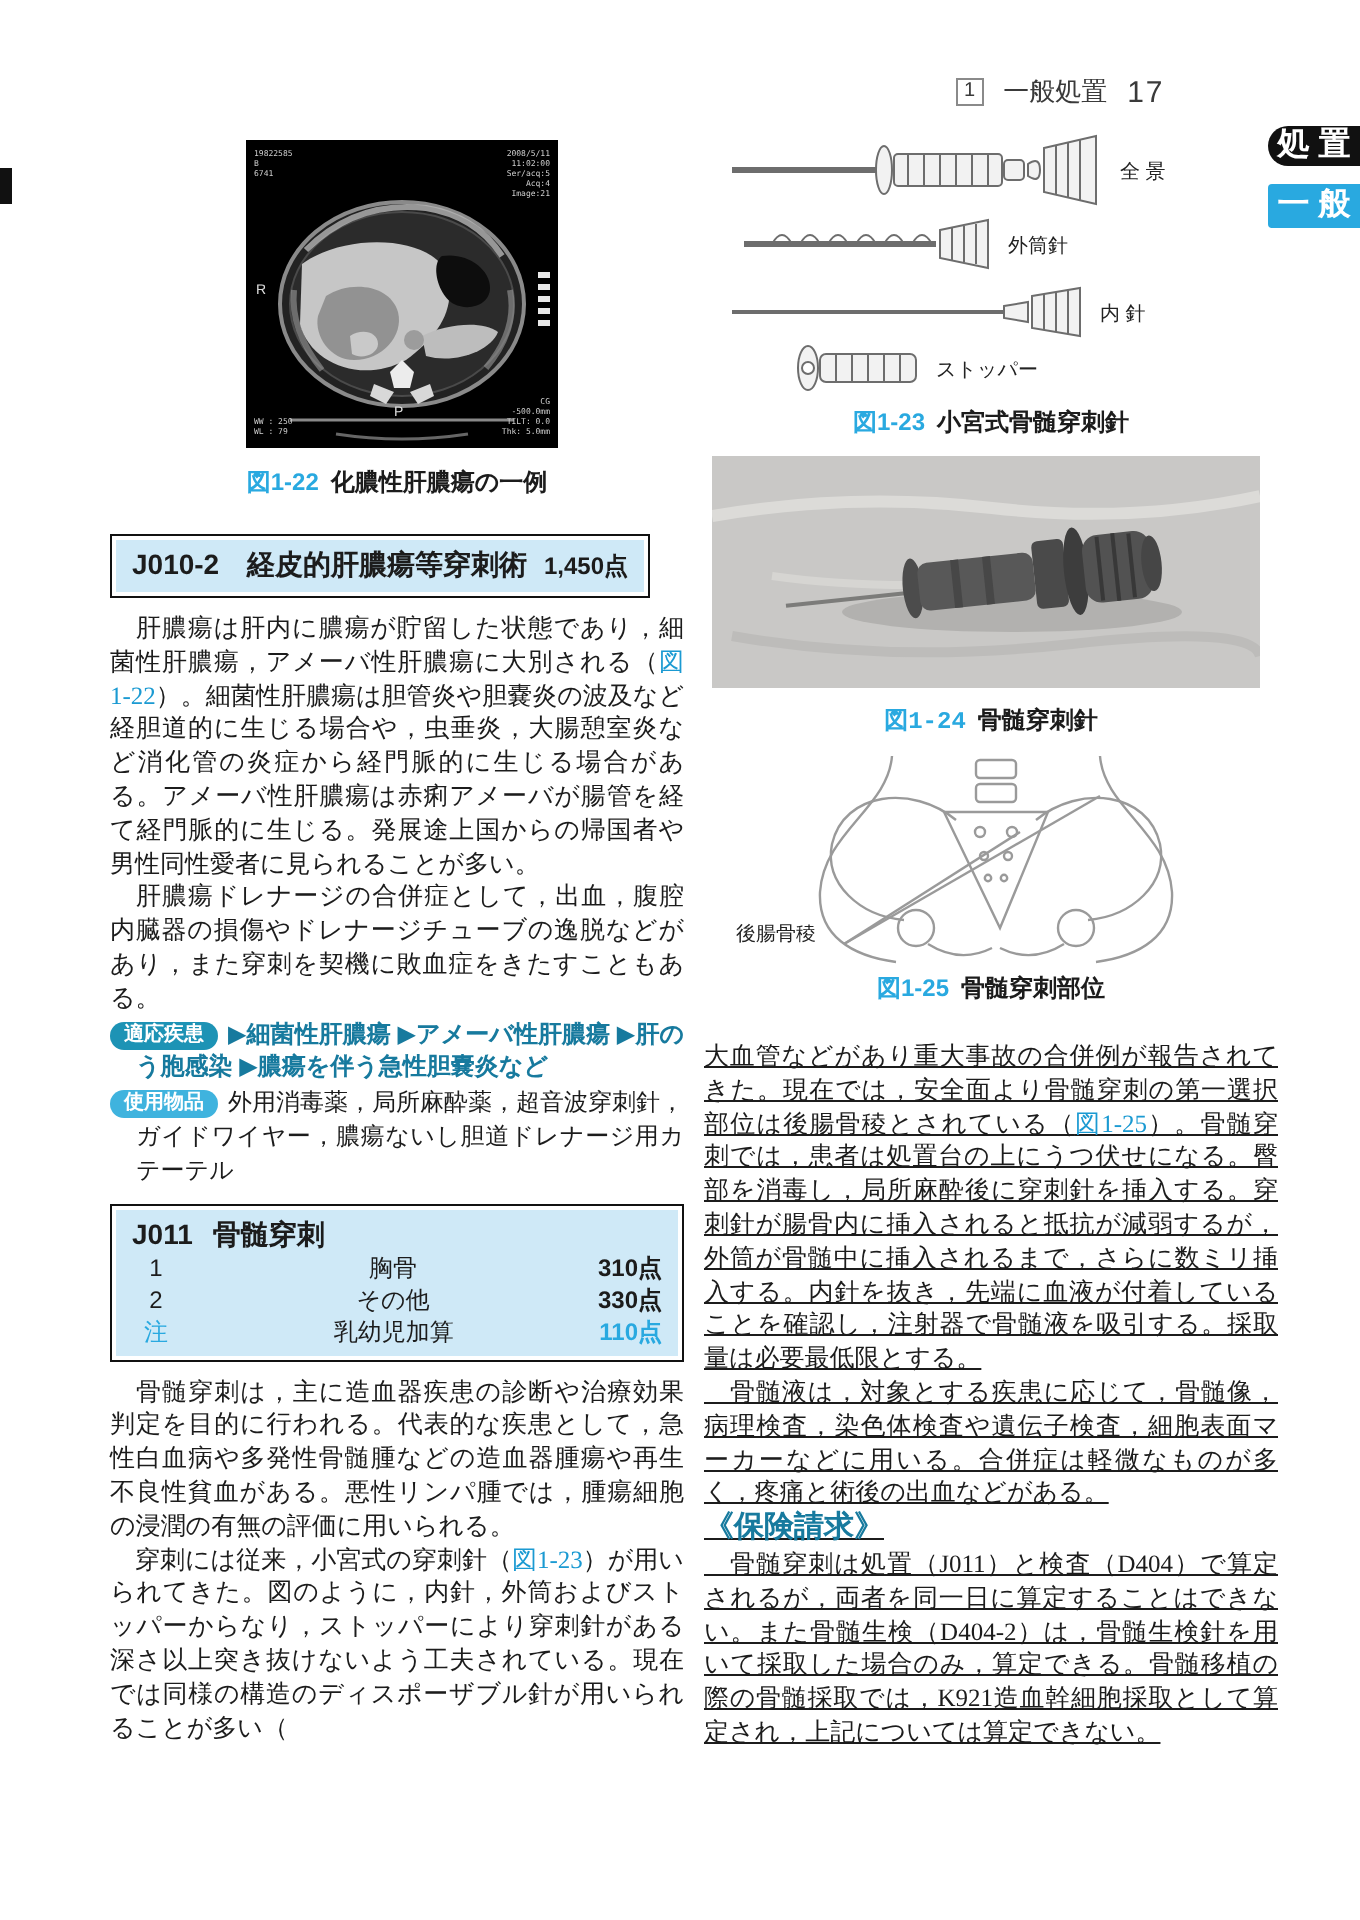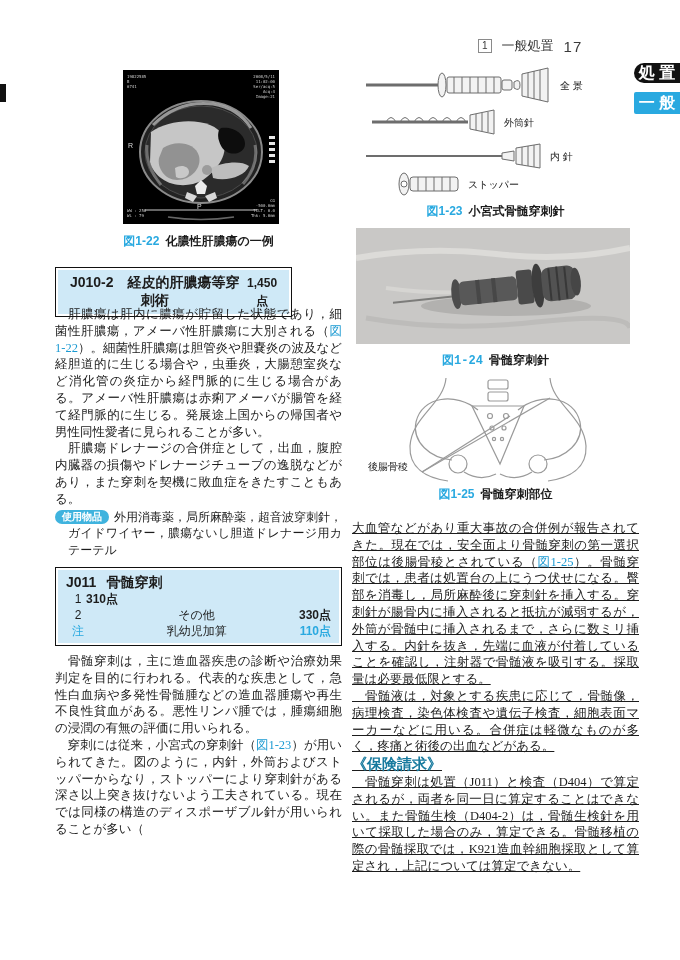--- a/index.html
+++ b/index.html
@@ -30,21 +30,21 @@
   .fig{position:absolute;}
   .fig-caption{position:absolute; display:flex; justify-content:center; gap:6px; width:287px;
                font-family:"Liberation Sans","DejaVu Sans",sans-serif; font-size:12px; font-weight:bold;}
   .fig-num{color:var(--cyan);}
   .ct-wrap{position:relative; width:156px; height:154px; background:#000;}
   .ct-note{position:absolute; color:#cfcfcf; font-family:"DejaVu Sans Mono","Liberation Mono",monospace;
            font-size:4px; line-height:5px; white-space:pre-line;}
   .ct-side{position:absolute; color:#ddd; font-size:7px; font-family:"Liberation Sans",sans-serif;}
 
   
-  .fee-box{position:absolute; left:55px; width:237px; border:1.5px solid #111; background:#fff; padding:2px; box-sizing:border-box;text-align:center;}
+  .fee-box{position:absolute; left:55px; width:270px; border:1.5px solid #111; background:#fff; padding:2px; box-sizing:border-box;text-align:center;}
   .fee-inner{background:var(--boxfill); padding:3px 8px 4px 8px;}
   .fee-title{display:flex; justify-content:space-between; align-items:baseline;
              font-family:"Liberation Sans","DejaVu Sans",sans-serif; font-weight:bold; font-size:14px; line-height:18px;}
   .fee-code{margin-right:10px;}
   .fee-points{font-size:12px; font-weight:bold;}
   .fee-row{display:flex; font-family:"Liberation Sans","DejaVu Sans",sans-serif; font-size:12px; line-height:16px;}
   .fee-no{width:16px; text-align:center; margin-left:4px;}
   .fee-label{flex:1; margin-left:8px;}
   .fee-pts{font-weight:bold;}
   .hl{color:var(--cyan);}
@@ -256,33 +256,37 @@
         </span>
         <span class="fee-points">1,450点</span>
       </div>
     </div>
   </div>
 
   <div class="col col-left">
     <p class="para"><span>　肝膿瘍は肝内に膿瘍が貯留した状態であり，細菌性肝膿瘍，アメーバ性肝膿瘍に大別される（</span><span class="seg-ref">図1-22</span><span>）。細菌性肝膿瘍は胆管炎や胆嚢炎の波及など経胆道的に生じる場合や，虫垂炎，大腸憩室炎など消化管の炎症から経門脈的に生じる場合がある。アメーバ性肝膿瘍は赤痢アメーバが腸管を経て経門脈的に生じる。発展途上国からの帰国者や男性同性愛者に見られることが多い。</span></p>
     <p class="para"><span>　肝膿瘍ドレナージの合併症として，出血，腹腔内臓器の損傷やドレナージチューブの逸脱などがあり，また穿刺を契機に敗血症をきたすこともある。</span></p>
     <div class="tag-block">
+      <span class="tag tag-teal">適応疾患</span><span class="teal-text">▶細菌性肝膿瘍 ▶アメーバ性肝膿瘍 ▶肝のう胞感染 ▶膿瘍を伴う急性胆嚢炎など</span>
+    </div>
+    <div class="tag-block">
       <span class="tag tag-cyan">使用物品</span><span>外用消毒薬，局所麻酔薬，超音波穿刺針，ガイドワイヤー，膿瘍ないし胆道ドレナージ用カテーテル</span>
     </div>
 
     <div class="spacer8"></div>
 
     <div class="fee-box" style="position:static; width:287px;">
       <div class="fee-inner">
         <div class="fee-title" style="justify-content:flex-start;">
           <span class="fee-code">J011</span>
           <span>骨髄穿刺</span>
         </div>
         <div class="fee-row">
           <span class="fee-no">1</span>
+          <span class="fee-label">胸骨</span>
           <span class="fee-pts">310点</span>
         </div>
         <div class="fee-row">
           <span class="fee-no">2</span>
           <span class="fee-label">その他</span>
           <span class="fee-pts">330点</span>
         </div>
         <div class="fee-row">
           <span class="fee-no hl">注</span>
           <span class="fee-label">乳幼児加算</span>

